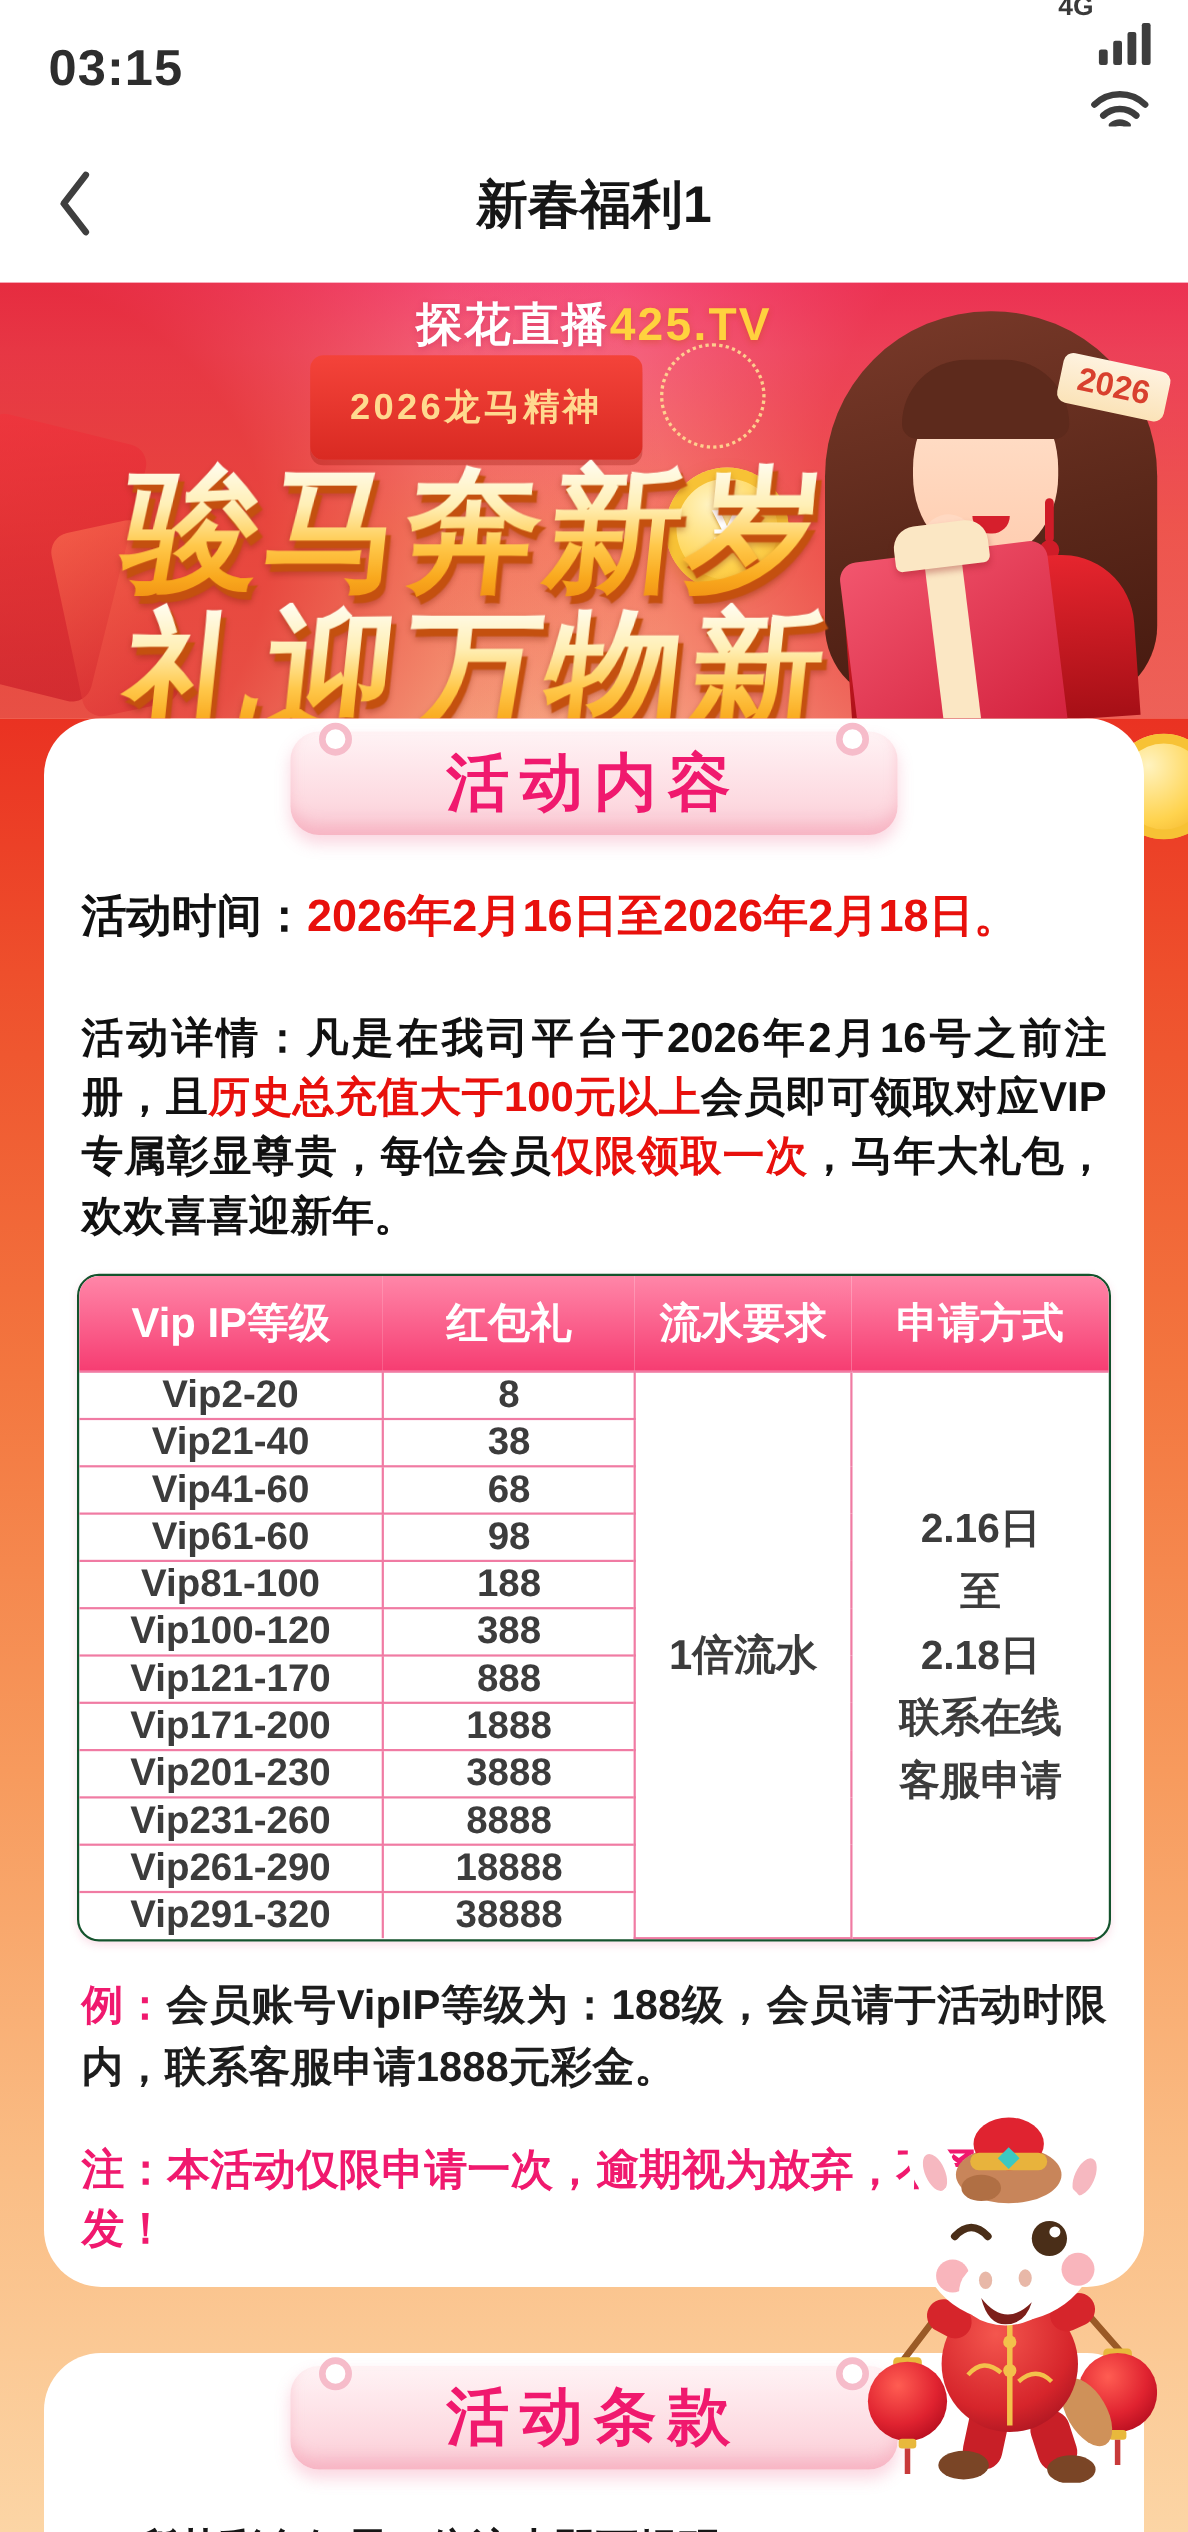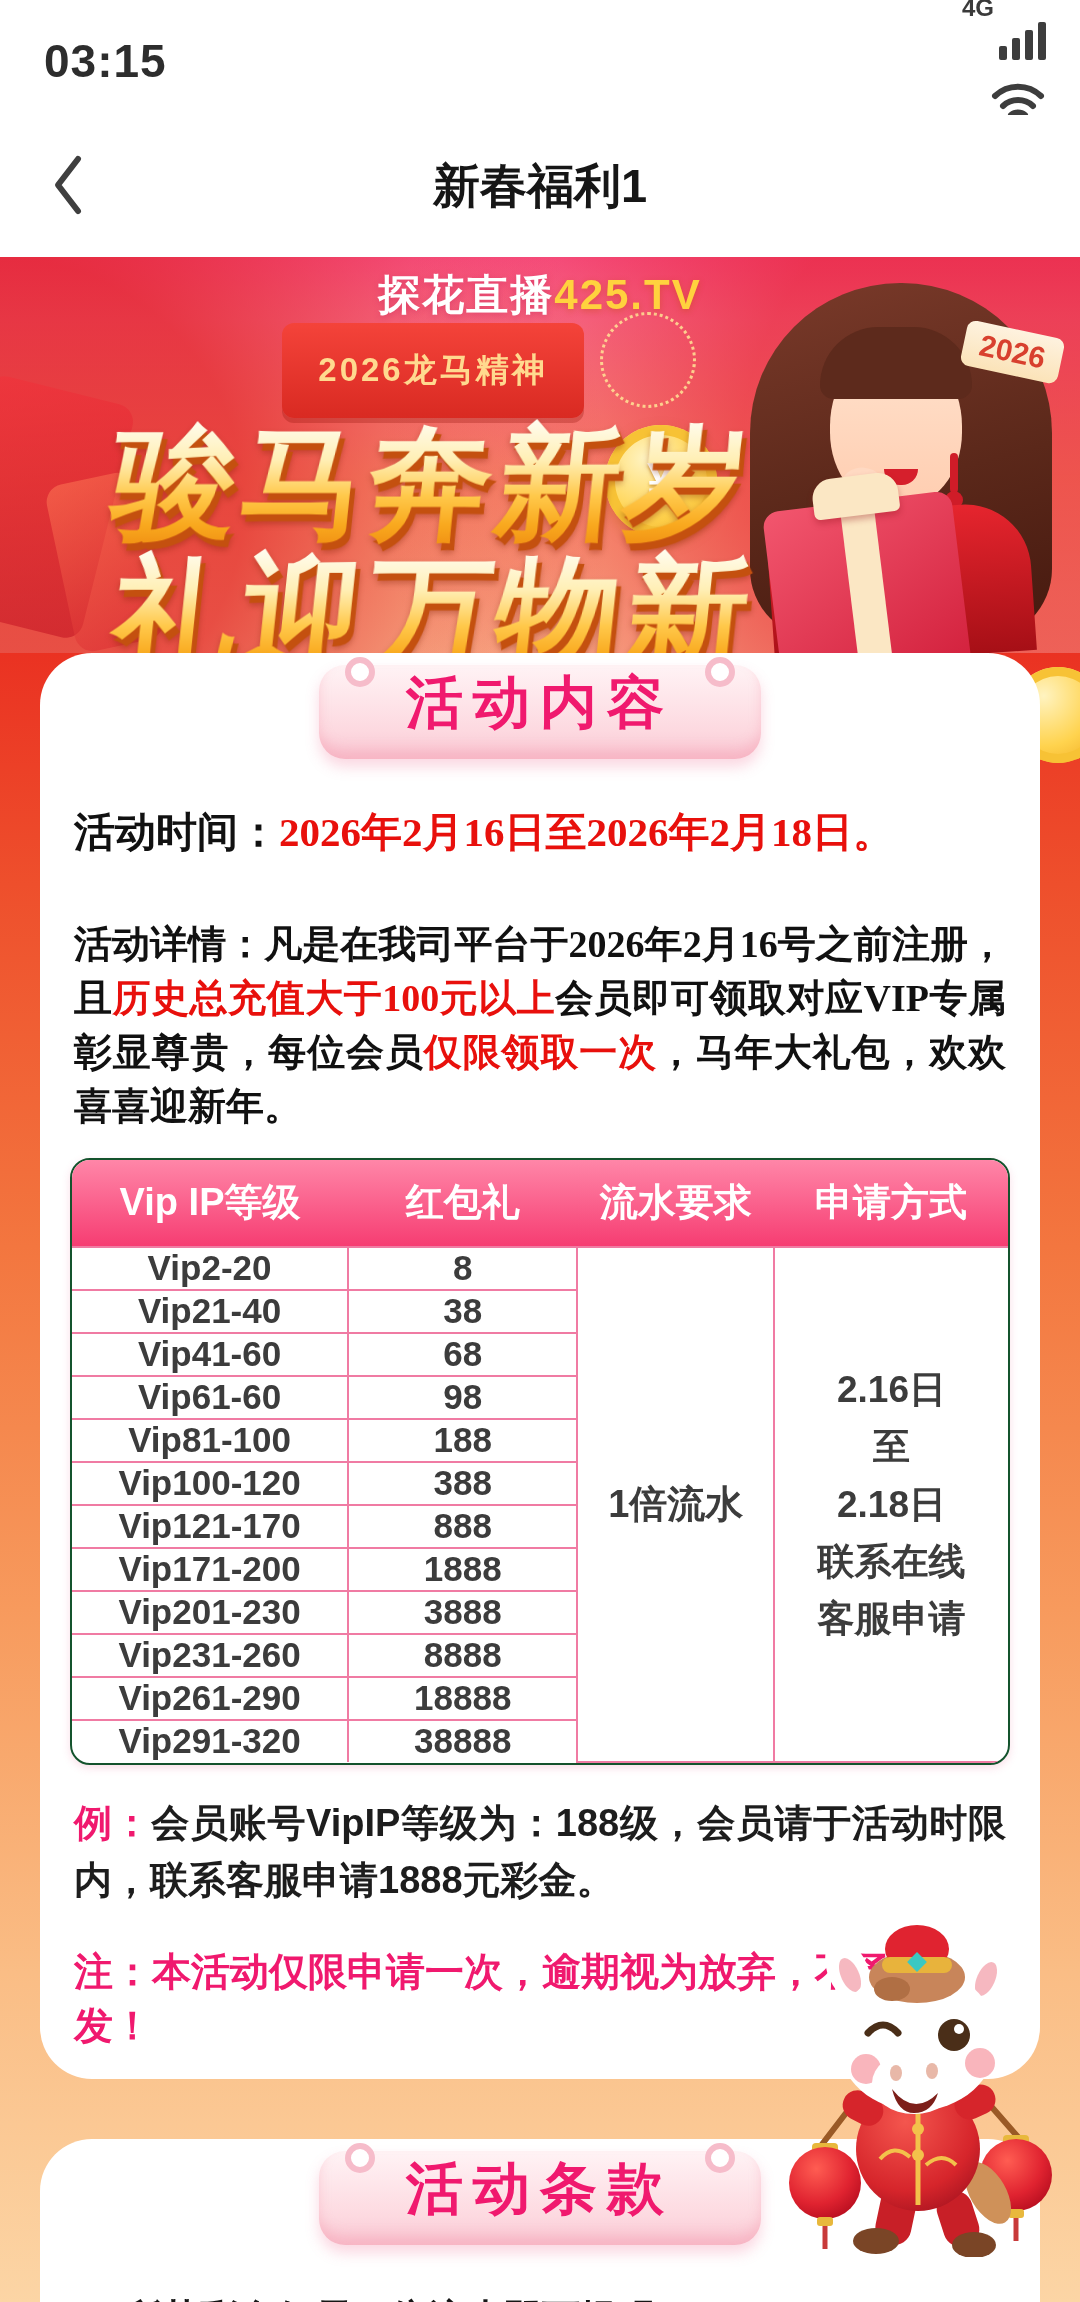--- a/index.html
+++ b/index.html
@@ -85,29 +85,29 @@
 
   
   .content{position:relative;height:1649px;overflow:hidden;
     background:linear-gradient(180deg,#ea3222 0%,#ee4f2c 14%,#f3763f 36%,#f79a5d 58%,#fabd85 80%,#fcd5a5 100%);}
   .side-coin{position:absolute;right:-26px;top:14px;width:96px;height:96px;border-radius:50%;
     background:radial-gradient(circle at 35% 30%,#fff3c0,#ffd34e 55%,#eda419);box-shadow:inset 0 0 0 9px #f7c235;}
   .card{background:#fff;border-radius:52px;margin:0 40px;position:relative;}
   .card1{padding:6px 30px 26px;}
   .card2{margin-top:60px;padding:6px 30px 40px;min-height:560px;}
 
-  .pill{position:relative;width:442px;height:94px;margin:6px auto 0;border-radius:26px;
+  .pill{position:relative;width:552px;height:94px;margin:6px auto 0;border-radius:26px;
     background:linear-gradient(180deg,#fff3f5 0%,#fdd9e0 70%,#f9c6d2 100%);
     box-shadow:0 8px 14px rgba(240,100,140,.25), inset 0 -9px 12px rgba(244,150,170,.35);
-    display:flex;align-items:flex-start;justify-content:center;}
+    display:flex;align-items:center;justify-content:center;}
   .pill-text{font-size:57px;font-weight:900;color:var(--accent-pink);letter-spacing:10px;}
   .ring{position:absolute;top:-8px;width:18px;height:18px;border-radius:50%;border:6px solid #f6bcca;background:#fff;}
   .ring-l{left:26px;} .ring-r{right:26px;}
 
-  .para{color:#111;font-family:Liberation Serif, serif;}
+  .para{color:#111;}
   .para-time{margin:46px 4px 0;font-size:41px;font-weight:800;}
   .para-detail{margin:58px 4px 0;font-size:38px;font-weight:700;line-height:1.42;text-align:justify;}
   .label-b{color:#111;font-weight:800;}
 
   .table-wrap{margin-top:24px;border-radius:20px;overflow:hidden;border:2px solid #14532d;box-shadow:0 3px 8px rgba(230,80,130,.18);}
   table{width:100%;border-collapse:collapse;table-layout:fixed;}
   col.c1{width:29.5%;} col.c2{width:24.5%;} col.c3{width:21%;} col.c4{width:25%;}
   thead th{background:linear-gradient(180deg,var(--header-pink-top),var(--header-pink-bottom));
     color:#fff;font-size:38px;font-weight:800;height:84px;border:none;}
   tbody td{border:2px solid var(--table-border);font-size:35px;color:#3c3c3c;text-align:center;height:41px;font-weight:600;padding:0;}

